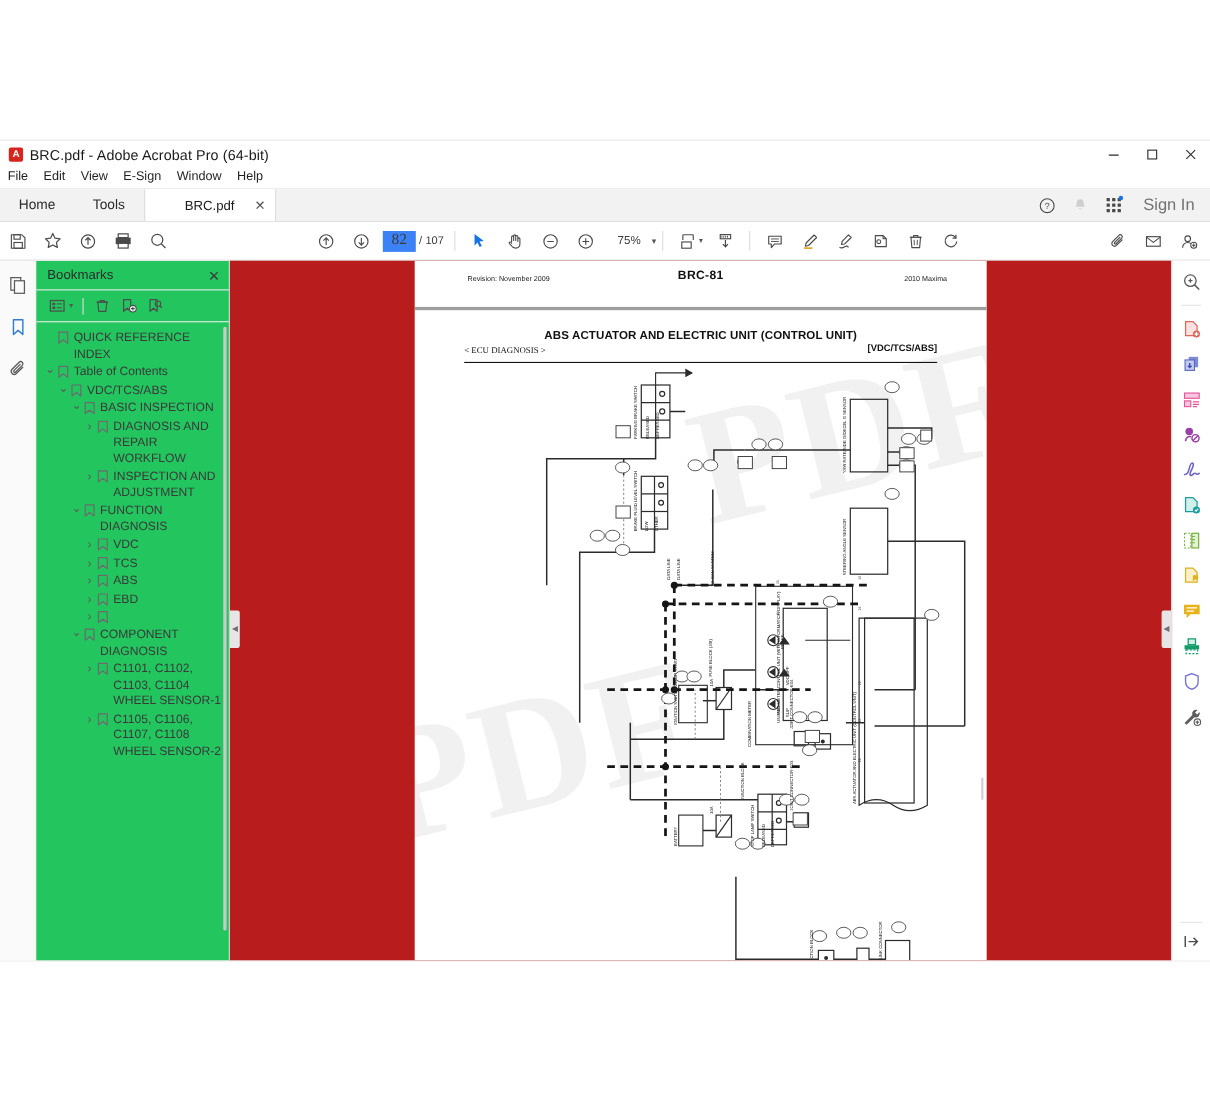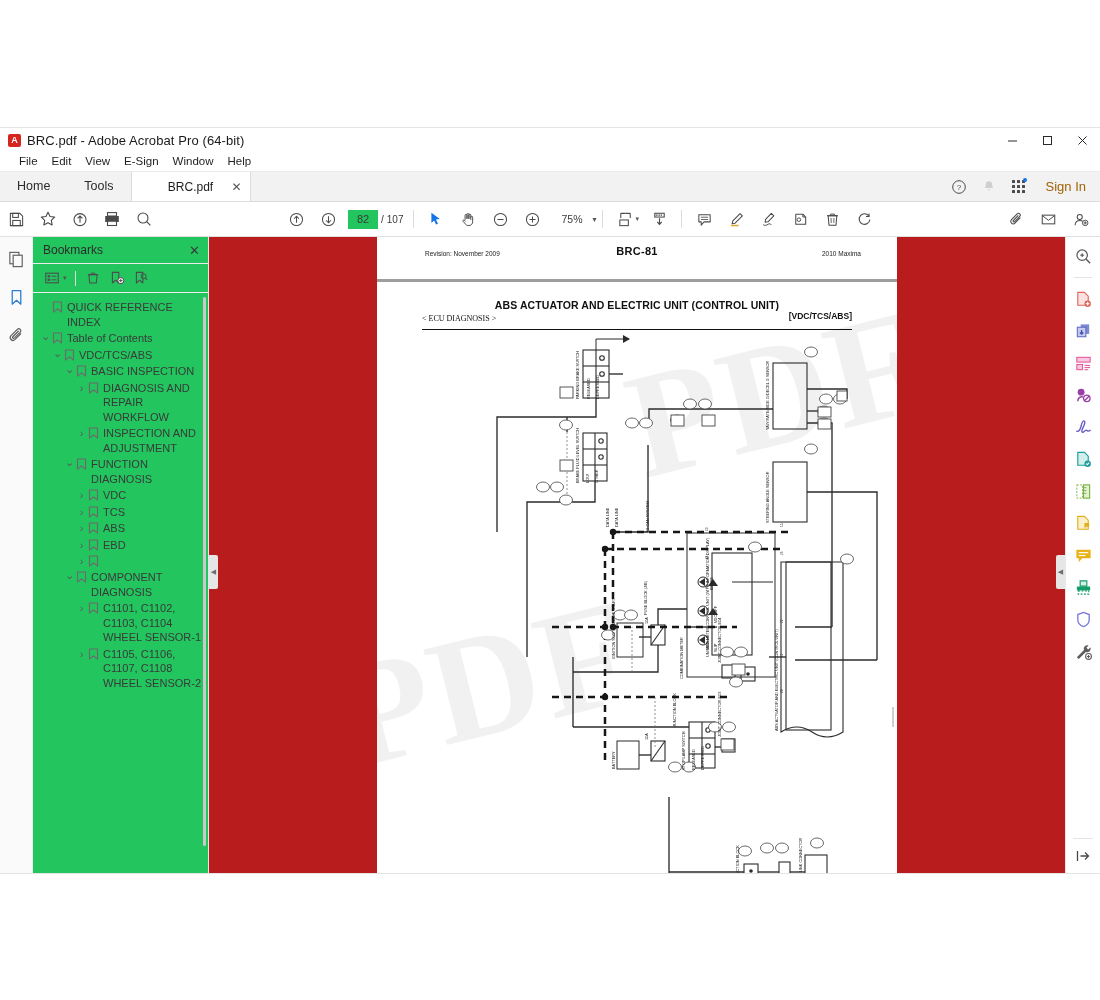--- a/index.html
+++ b/index.html
@@ -39,21 +39,21 @@
   .win-btn {
     width: 35px; height: 24px; display: flex; align-items: center; justify-content: center;
     color: #2a2a2a; font-size: 12px; line-height: 1;
   }
   .win-btn svg { display:block; }
 
   
   .menubar {
     height: 19px; flex: 0 0 19px;
     display: flex; align-items: center;
-    padding-left: 12px;
+    padding-left: 0;
     background: #ffffff;
     border-bottom: 1px solid #ebebeb;
   }
   .menubar .mi {
     font-size: 11.5px; color: #1f1f1f;
     padding: 0 7px; line-height: 19px;
   }
 
   
   .tabstrip {
@@ -75,21 +75,21 @@
   }
   .doc-tab .close-x {
     position: absolute; right: 8px; top: 50%; transform: translateY(-50%);
     font-size: 12px; color: #555; line-height: 1;
   }
   .tab-right {
     position: absolute; right: 6px; top: 0; height: 29px;
     display: flex; align-items: center; gap: 12px;
   }
   .tab-right .ti { width: 18px; height: 18px; display:flex; align-items:center; justify-content:center; color:#3f3f3f; }
-  .signin { font-size: 13px; color: #a16207; margin-left: 6px; margin-right: 8px; }
+  .signin { font-size: 15px; color: #737373; margin-left: 6px; margin-right: 8px; }
   .grid-dots { display: grid; grid-template-columns: repeat(3, 3px); grid-gap: 2px; position: relative; }
   .grid-dots i { width: 3px; height: 3px; background: #4a4a4a; display: block; border-radius: .5px; }
   .grid-dots .blue { position:absolute; right:-2px; top:-2px; width:4px;height:4px;background:#1473e6;border-radius:50%; }
 
   
   .toolbar {
     height: 34px; flex: 0 0 34px;
     display: flex; align-items: center;
     background: #ffffff;
     border-bottom: 1px solid #e0e0e0;
@@ -99,23 +99,23 @@
   .tb-btn {
     width: 32px; height: 32px; display: flex; align-items: center; justify-content: center;
     color: #454545;
   }
   .tb-sep { width: 1px; height: 18px; background: #dcdcdc; margin: 0 6px; }
   .pagebox {
     display: flex; align-items: center; gap: 3px; margin: 0 4px;
     font-size: 10.5px; color: #3a3a3a;
   }
   .pagebox .pg-in {
-    width: 26px; height: 17px; border: none; background: #22c55e;
-    text-align: center; font-size: 11px; color: #3a3a3a;
-    font-family: Liberation Sans, sans-serif;
+    width: 26px; height: 17px; border: none; background: #3b82f6;
+    text-align: center; font-size: 14px; color: #3a3a3a;
+    font-family: Liberation Serif, serif;
   }
   .pagebox .pg-tot { font-size: 10px; color: #3a3a3a; }
   .zoombox { display:flex; align-items:center; gap:4px; margin-left:6px; }
   .zoombox .zv {
     font-size: 10.5px; color: #3a3a3a; min-width: 28px; text-align: right;
   }
   .zoombox .caret { font-size: 8px; color: #555; margin-left: 6px; }
   .tb-right { position: absolute; right: 4px; display: flex; align-items: center; }
 
   

